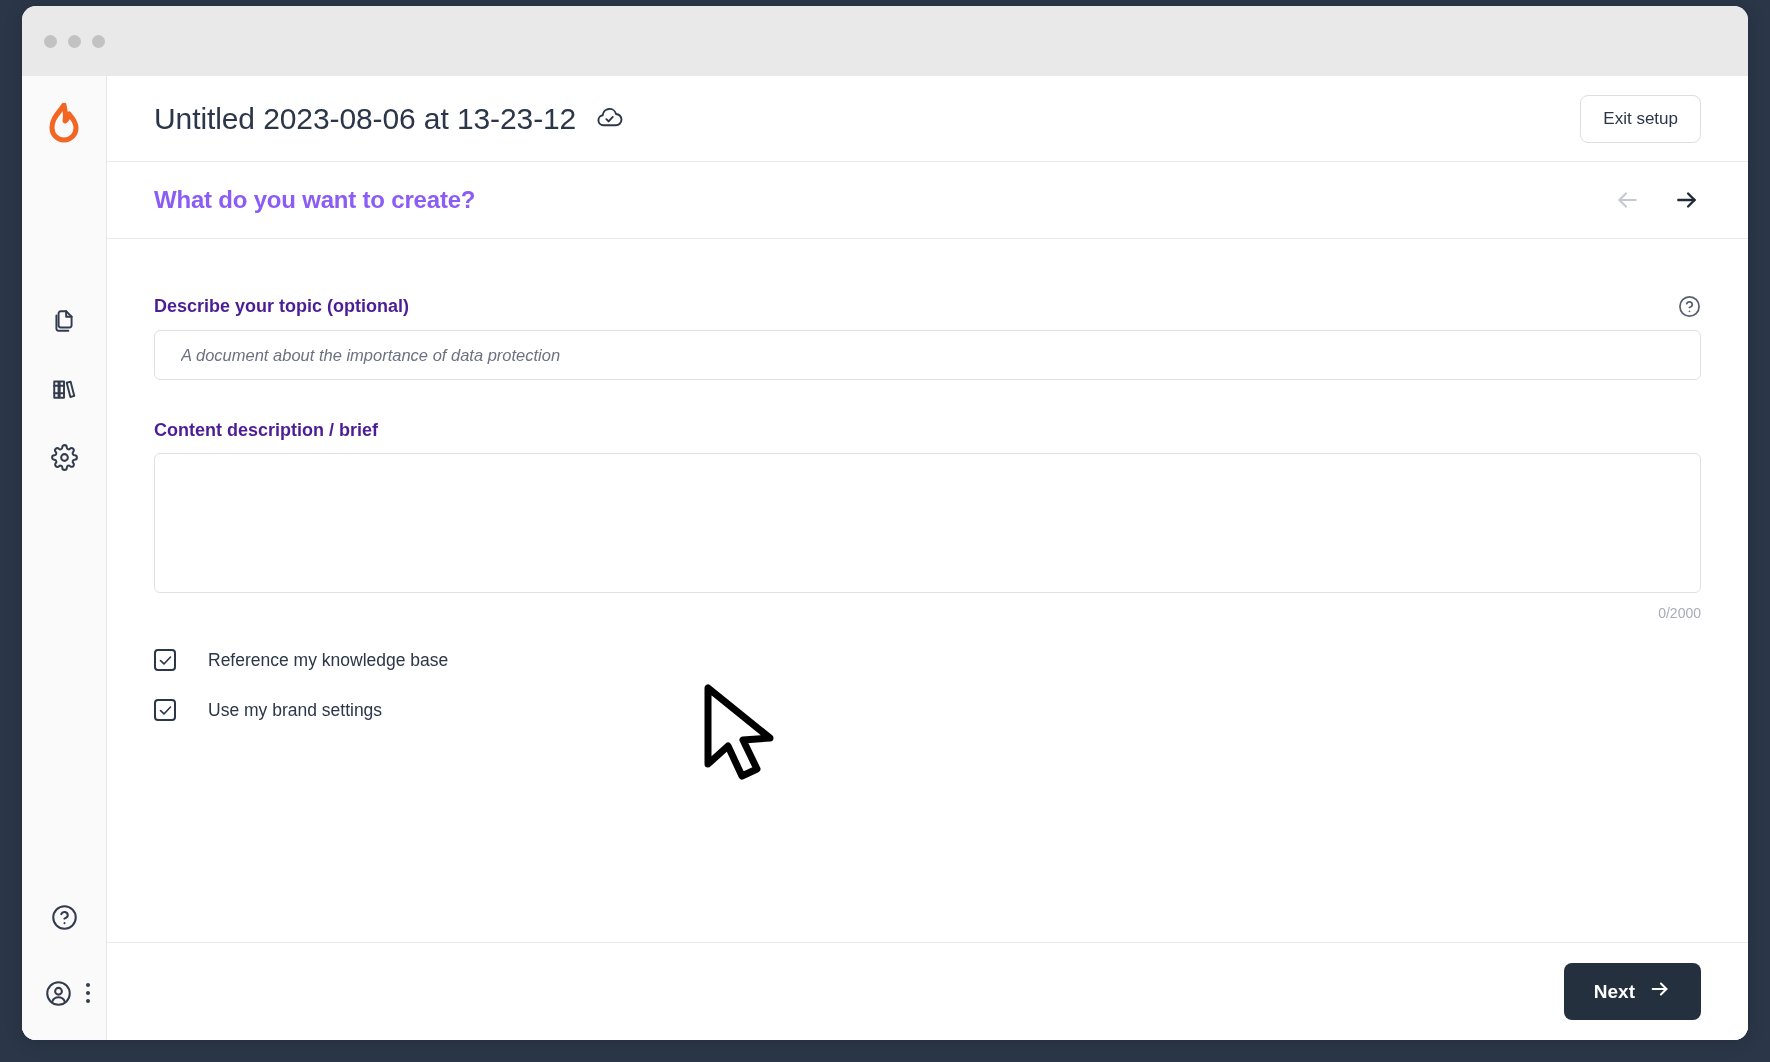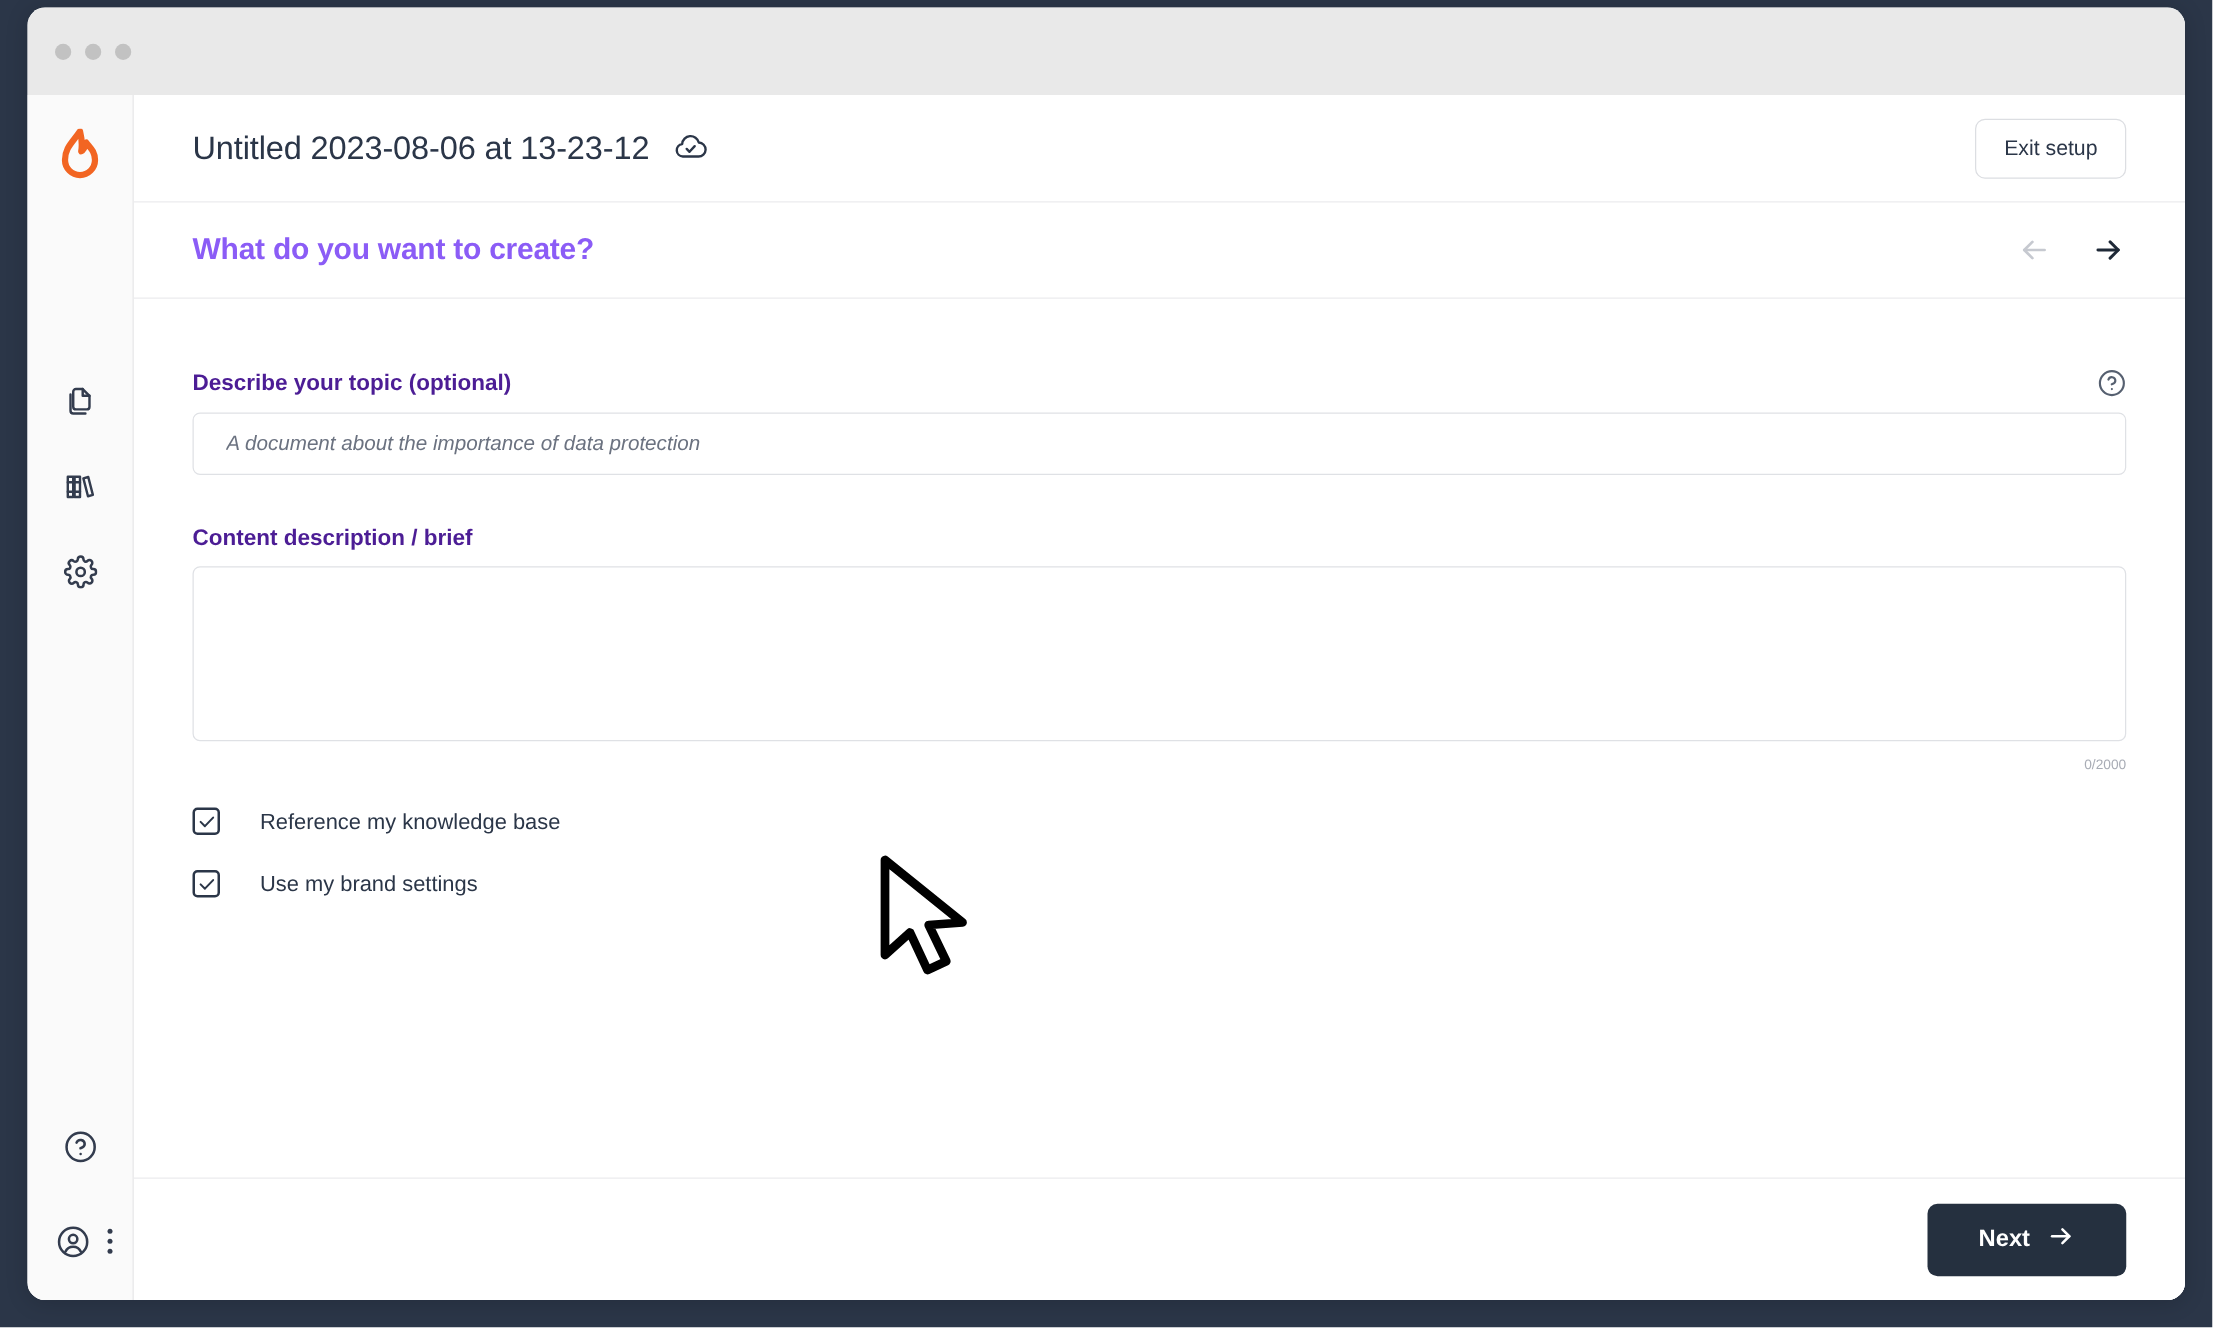--- a/index.html
+++ b/index.html
@@ -134,21 +134,21 @@
   
   .doc-header {
     height: 86px;
     flex: 0 0 86px;
     display: flex;
     align-items: center;
     padding: 0 47px 0 47px;
     border-bottom: 1px solid #ececee;
   }
   .doc-title {
-    font-size: 26px;
+    font-size: 30px;
     color: #2b3648;
     letter-spacing: -0.1px;
   }
   .cloud-icon {
     margin-left: 20px;
     display: flex;
     align-items: center;
     color: #2b3648;
   }
   .spacer { flex: 1; }
@@ -267,21 +267,21 @@
     padding: 16px 26px;
     font-size: 16.5px;
     color: #2b3648;
     resize: none;
     outline: none;
     background: #ffffff;
     font-family: "Liberation Sans", sans-serif;
   }
   .counter {
     text-align: right;
-    font-size: 11px;
+    font-size: 14px;
     color: #a8acb5;
     margin-top: 8px;
   }
 
   .check-row {
     display: flex;
     align-items: center;
     gap: 32px;
     margin-top: 28px;
     cursor: pointer;
@@ -308,21 +308,21 @@
     display: flex;
     align-items: center;
     justify-content: flex-end;
     padding: 0 47px;
   }
   .btn-next {
     background: #25303f;
     color: #ffffff;
     border: none;
     border-radius: 8px;
-    padding: 15px 41px;
+    padding: 15px 30px;
     font-size: 19px;
     font-weight: bold;
     display: flex;
     align-items: center;
     gap: 14px;
     cursor: pointer;
     font-family: "Liberation Sans", sans-serif;
   }
 
   

